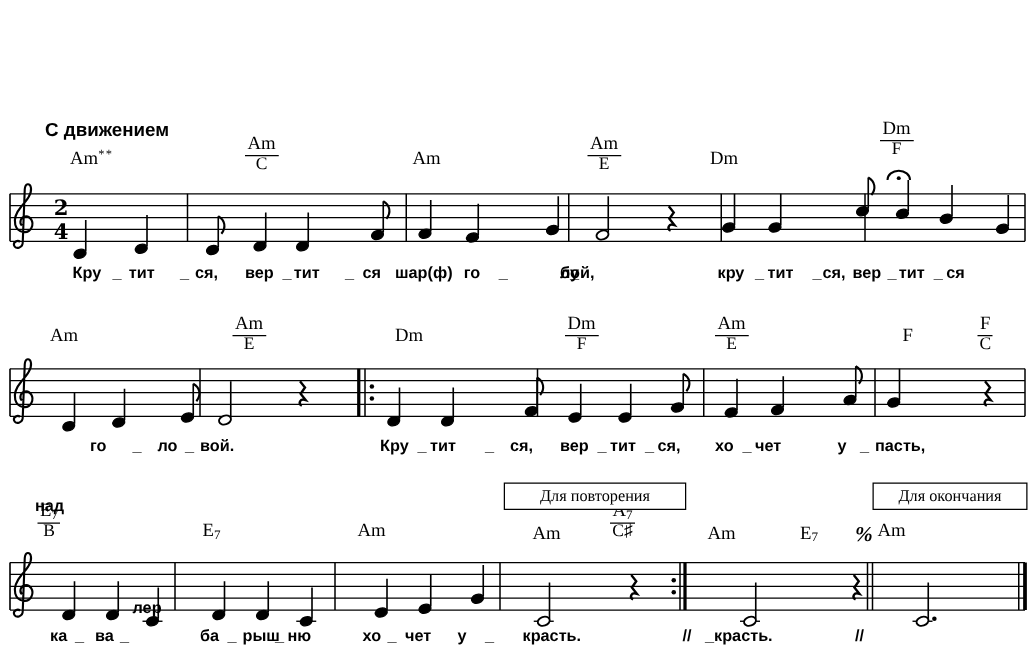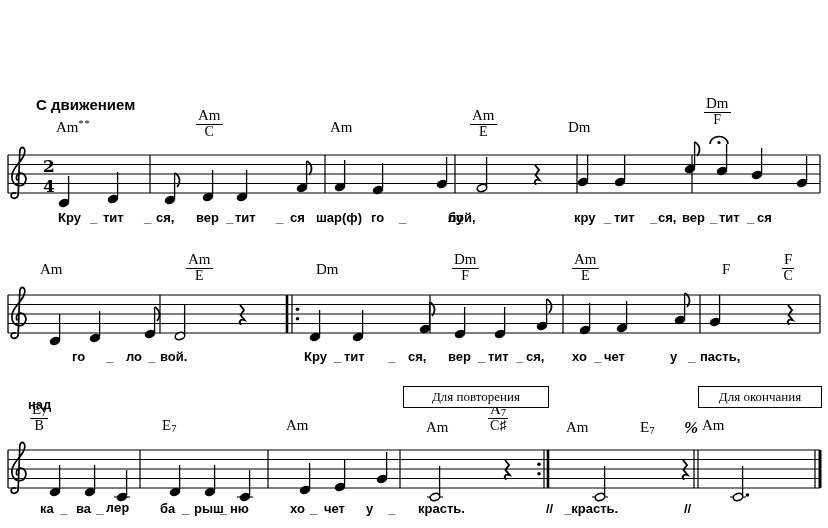--- a/index.html
+++ b/index.html
@@ -306,21 +306,21 @@
       <div class="chord" style="left: 640px; top: 420px;">
         <span class="top">E<sub>7</sub></span>
       </div>
       <div class="chord" style="left: 702px; top: 418px;">
         <span class="top">Am</span>
       </div>
       <span class="lyr" style="left: 40px; top: 501px;">ка</span>
       <span class="lyr" style="left: 60px; top: 501px;">_</span>
       <span class="lyr" style="left: 76px; top: 501px;">ва</span>
       <span class="lyr" style="left: 96px; top: 501px;">_</span>
-      <span class="lyr" style="left: 106px; top: 501px; font-family: Liberation Mono, monospace;">лер</span>
+      <span class="lyr" style="left: 106px; top: 478px;">лер</span>
       <span class="lyr" style="left: 160px; top: 501px;">ба</span>
       <span class="lyr" style="left: 182px; top: 501px;">_</span>
       <span class="lyr" style="left: 194px; top: 501px;">рыш</span>
       <span class="lyr" style="left: 220px; top: 501px;">_</span>
       <span class="lyr" style="left: 230px; top: 501px;">ню</span>
       <span class="lyr" style="left: 290px; top: 501px;">хо</span>
       <span class="lyr" style="left: 310px; top: 501px;">_</span>
       <span class="lyr" style="left: 324px; top: 501px;">чет</span>
       <span class="lyr" style="left: 366px; top: 501px;">у</span>
       <span class="lyr" style="left: 388px; top: 501px;">_</span>

